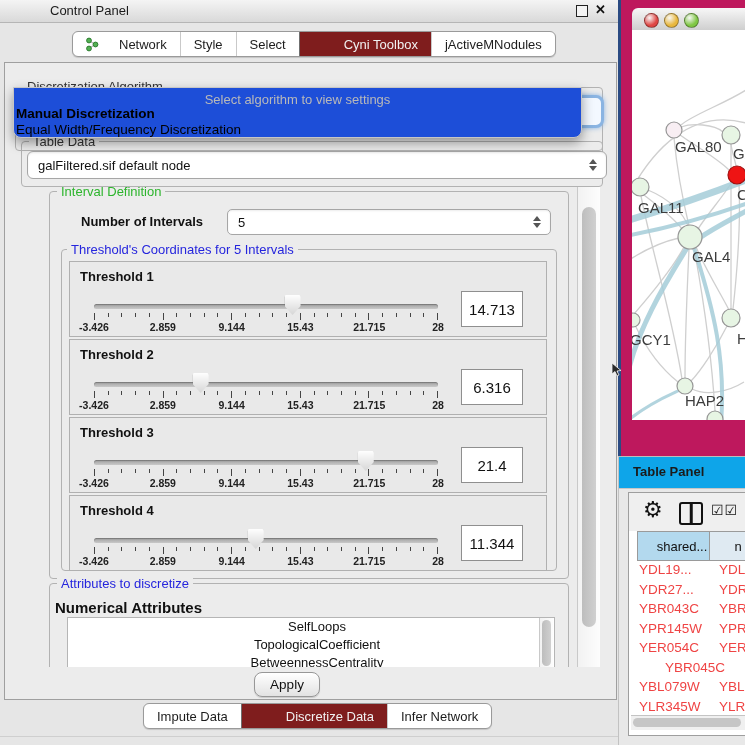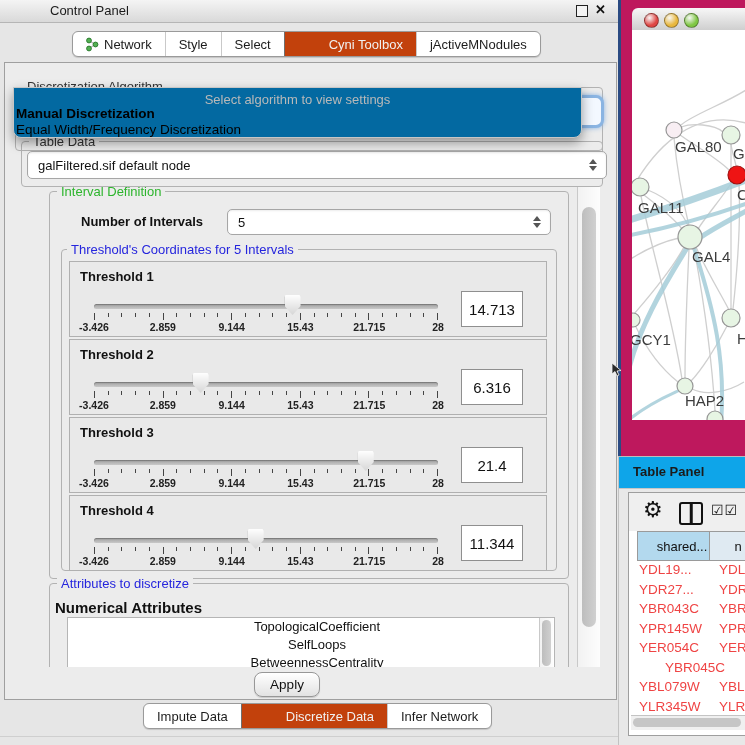--- a/index.html
+++ b/index.html
@@ -9,44 +9,44 @@
   
   #control-panel{left:0;top:0;width:618px;height:745px;background:#e6e6e6;border-right:1px solid #c2c2c2;}
   #cp-titlebar{left:0;top:0;width:618px;height:22px;background:linear-gradient(#f4f4f4,#d9d9d9);
                border-bottom:1px solid #b5b5b5;}
   #cp-title{left:12px;top:3px;font-size:13px;color:#1b1b1b;margin-left:38px;}
   #cp-float{left:576px;top:5px;width:10px;height:10px;border:1.5px solid #222;background:#f4f4f4;}
   #cp-close{left:595px;top:2px;font-size:13px;font-weight:bold;color:#111;}
   
   .segbar{display:flex;background:#fff;border:1px solid #9a9a9a;border-radius:6px;overflow:hidden;
           box-shadow:0 1px 1px rgba(0,0,0,.15);}
-  .seg{display:flex;align-items:center;gap:5px;padding:0 13px;font-size:13px;color:#1c1c1c;
+  .seg{display:flex;align-items:center;gap:20px;padding:0 13px;font-size:13px;color:#1c1c1c;
        border-left:1px solid #c9c9c9;height:100%;}
   .seg:first-child{border-left:none;}
-  .seg.sel{background:#c2410c;color:#f1f1f1;border-left-color:#6f6f6f;padding-left:44px;}
+  .seg.sel{background:#7f1d1d;color:#f1f1f1;border-left-color:#6f6f6f;padding-left:44px;}
   #top-tabs{left:72px;top:31px;height:24px;}
   #bottom-tabs{left:143px;top:703px;height:24px;}
   
   #cp-content{left:4px;top:62px;width:611px;height:636px;background:#ececec;border:1px solid #9f9f9f;}
   .groupbox{position:absolute;border:1px solid #b2b2b2;border-radius:4px;}
   .grouplabel{position:absolute;background:#ececec;padding:0 4px;font-size:13px;line-height:15px;}
   .g-black{color:#333;}
   .g-green{color:#2db52d;}
   .g-blue{color:#2525dd;}
   
   .combo{position:absolute;background:#fff;border:1px solid #a6a6a6;border-radius:5px;
          font-size:13px;color:#111;display:flex;align-items:center;padding-left:10px;
          box-shadow:inset 0 1px 2px rgba(0,0,0,.08);}
   .combo .arrows{position:absolute;right:9px;top:50%;transform:translateY(-50%);display:flex;
          flex-direction:column;gap:2px;}
   .combo .arrows i{display:block;width:0;height:0;border-left:4px solid transparent;border-right:4px solid transparent;}
   .combo .arrows .up{border-bottom:5px solid #555;}
   .combo .arrows .dn{border-top:5px solid #555;}
   
-  #algo-popup{left:13px;top:87px;width:567px;height:49px;background:#0369a1;border:1px solid #c6c6c6;
+  #algo-popup{left:13px;top:87px;width:567px;height:49px;background:#1d4ed8;border:1px solid #c6c6c6;
       border-radius:1px 1px 8px 8px;box-shadow:0 5px 12px rgba(0,0,0,.38);z-index:30;}
   #algo-popup .hint{position:absolute;left:0;top:4px;width:100%;text-align:center;color:#b9b9b9;font-size:13px;}
   .popup-opt{position:absolute;left:2px;font-size:13.5px;color:#000;white-space:nowrap;}
   #focus-combo{left:552px;top:95px;width:46px;height:27px;border:3px solid #8ab4e2;border-radius:8px;
       background:#f3f8ff;box-shadow:0 0 5px #8ab4e2;z-index:20;}
   
   .thr-box{position:absolute;left:0;width:476px;height:74px;background:#e9e9e9;border:1px solid #b0b0b0;}
   .thr-label{position:absolute;left:10px;top:7px;font-size:13px;font-weight:bold;color:#111;}
   .sl-wrap{position:absolute;left:24px;top:0;width:344px;height:74px;}
   .sl-track{position:absolute;left:0;top:42px;width:344px;height:5px;border-radius:3px;
@@ -134,21 +134,21 @@
       </div>
     </div>
 
   <div id="cp-content" class="abs">
 
     <div class="groupbox" style="left:10px;top:24px;width:586px;height:62px;"></div>
     <span class="grouplabel g-black" style="left:18px;top:16px;">Discretization Algorithm</span>
 
     <div class="groupbox" style="left:16px;top:78px;width:580px;height:44px;"></div>
     <span class="grouplabel g-black" style="left:24px;top:71px;">Table Data</span>
-    <div class="combo" style="left:22px;top:88px;width:568px;height:26px;">
+    <div class="combo" style="left:22px;top:88px;width:568px;height:26px;border-radius:6px;">
       <span>galFiltered.sif default node</span>
       <span class="arrows">
           <i class="up"></i>
           <i class="dn"></i>
         </span>
     </div>
 
     <div class="abs" style="left:10px;top:124px;width:562px;height:480px;overflow:hidden;text-align:center;">
 
       <div class="groupbox" style="left:34px;top:4px;width:518px;height:386px;"></div>
@@ -334,22 +334,22 @@
               <span class="sl-lab" style="left:344px">28</span>
             </div>
             <div class="thr-value">11.344</div>
           </div>
         </div>
 
       <div class="groupbox" style="left:34px;top:396px;width:518px;height:100px;"></div>
       <span class="grouplabel g-blue" style="left:42px;top:389px;">Attributes to discretize</span>
       <span class="abs" style="left:40px;top:412px;font-size:15px;font-weight:bold;color:#111;">Numerical Attributes</span>
       <div id="attr-list" class="abs" style="left:52px;top:430px;width:486px;height:52px;background:#fff;border:1px solid #b5b5b5;overflow:hidden;">
+          <div class="attr-item">SelfLoops</div>
           <div class="attr-item">TopologicalCoefficient</div>
-          <div class="attr-item">SelfLoops</div>
           <div class="attr-item">BetweennessCentrality</div>
         </div>
       <div class="abs vtrack" style="left:524px;top:431px;width:13px;height:50px;">
         <div class="vthumb" style="left:2px;top:2px;width:9px;height:46px;"></div>
       </div>
     </div>
 
     <div class="abs vtrack" style="left:572px;top:124px;width:22px;height:480px;">
       <div class="vthumb" style="left:4px;top:20px;width:14px;height:420px;"></div>
     </div>

